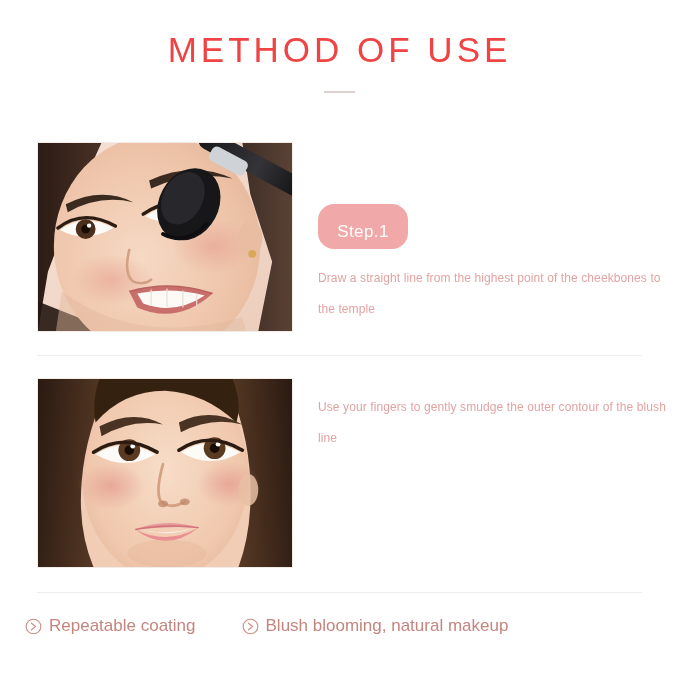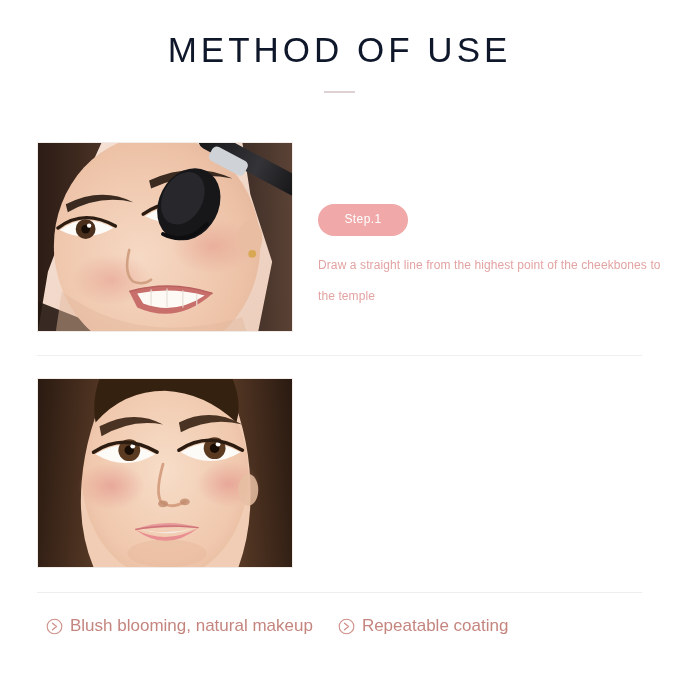--- a/index.html
+++ b/index.html
@@ -22,21 +22,21 @@
   .page-title {
     position: absolute;
     left: 0;
     top: 28px;
     width: 679px;
     text-align: center;
     font-size: 35px;
     line-height: 44px;
     font-weight: 400;
     letter-spacing: 4px;
-    color: #0f172a;
+    color: #ef4444;
     white-space: nowrap;
   }
 
   .title-rule {
     position: absolute;
     left: 324px;
     top: 91px;
     width: 31px;
     height: 2px;
     background: #d8c9c9;
@@ -69,25 +69,25 @@
   .step-text-col {
     position: absolute;
     left: 318px;
     top: 0;
     width: 361px;
   }
 
   .step-badge {
     display: inline-block;
     min-width: 90px;
-    padding: 5px 16px 7px 16px;
+    padding: 18px 16px 7px 16px;
     border-radius: 16px;
     background: #f0a8a8;
     color: #ffffff;
-    font-size: 12px;
+    font-size: 17px;
     line-height: 20px;
     letter-spacing: .4px;
     text-align: center;
   }
   #step-block-1 .step-badge { margin-top: 62px; }
   #step-block-2 .step-badge { margin-top: 39px; }
 
   .step-desc {
     margin-top: 14px;
     font-size: 12px;
@@ -288,36 +288,37 @@
       <path d="M104 152 Q130 158 156 151 Q130 160 104 152 Z" fill="#f6efe9"></path>
       <path d="M98 152 Q128 146 162 150" fill="none" stroke="#cf7378" stroke-width="1.4"></path>
 
       <ellipse cx="130" cy="176" rx="40" ry="14" fill="#e4b394" opacity=".35"></ellipse>
 
       <ellipse cx="212" cy="112" rx="10" ry="16" fill="#e8bfa3" opacity=".85"></ellipse>
     </svg>
   </div>
 
   <div class="step-text-col">
+    <div class="step-desc">Use your fingers to gently smudge the outer contour of the blush line</div>
   </div>
 </div>
 
 <div class="divider" id="divider-bottom"></div>
 
 <div class="feature-row">
+
+  <div class="feature-item" id="feature-item-1">
+    <svg class="feature-icon" viewBox="0 0 20 20">
+      <circle cx="10" cy="10" r="8.6" fill="none" stroke="#cf9089" stroke-width="1.3"></circle>
+      <path d="M7.6 6.2 L12.4 10 L7.6 13.8" fill="none" stroke="#cf9089" stroke-width="1.5" stroke-linecap="round" stroke-linejoin="round"></path>
+    </svg>
+    <span class="feature-label">Repeatable coating</span>
+  </div>
 
   <div class="feature-item" id="feature-item-0">
     <svg class="feature-icon" viewBox="0 0 20 20">
       <circle cx="10" cy="10" r="8.6" fill="none" stroke="#cf9089" stroke-width="1.3"></circle>
       <path d="M7.6 6.2 L12.4 10 L7.6 13.8" fill="none" stroke="#cf9089" stroke-width="1.5" stroke-linecap="round" stroke-linejoin="round"></path>
     </svg>
     <span class="feature-label">Blush blooming, natural makeup</span>
   </div>
 
-  <div class="feature-item" id="feature-item-1">
-    <svg class="feature-icon" viewBox="0 0 20 20">
-      <circle cx="10" cy="10" r="8.6" fill="none" stroke="#cf9089" stroke-width="1.3"></circle>
-      <path d="M7.6 6.2 L12.4 10 L7.6 13.8" fill="none" stroke="#cf9089" stroke-width="1.5" stroke-linecap="round" stroke-linejoin="round"></path>
-    </svg>
-    <span class="feature-label">Repeatable coating</span>
-  </div>
-
 </div>
 
 </body></html>

